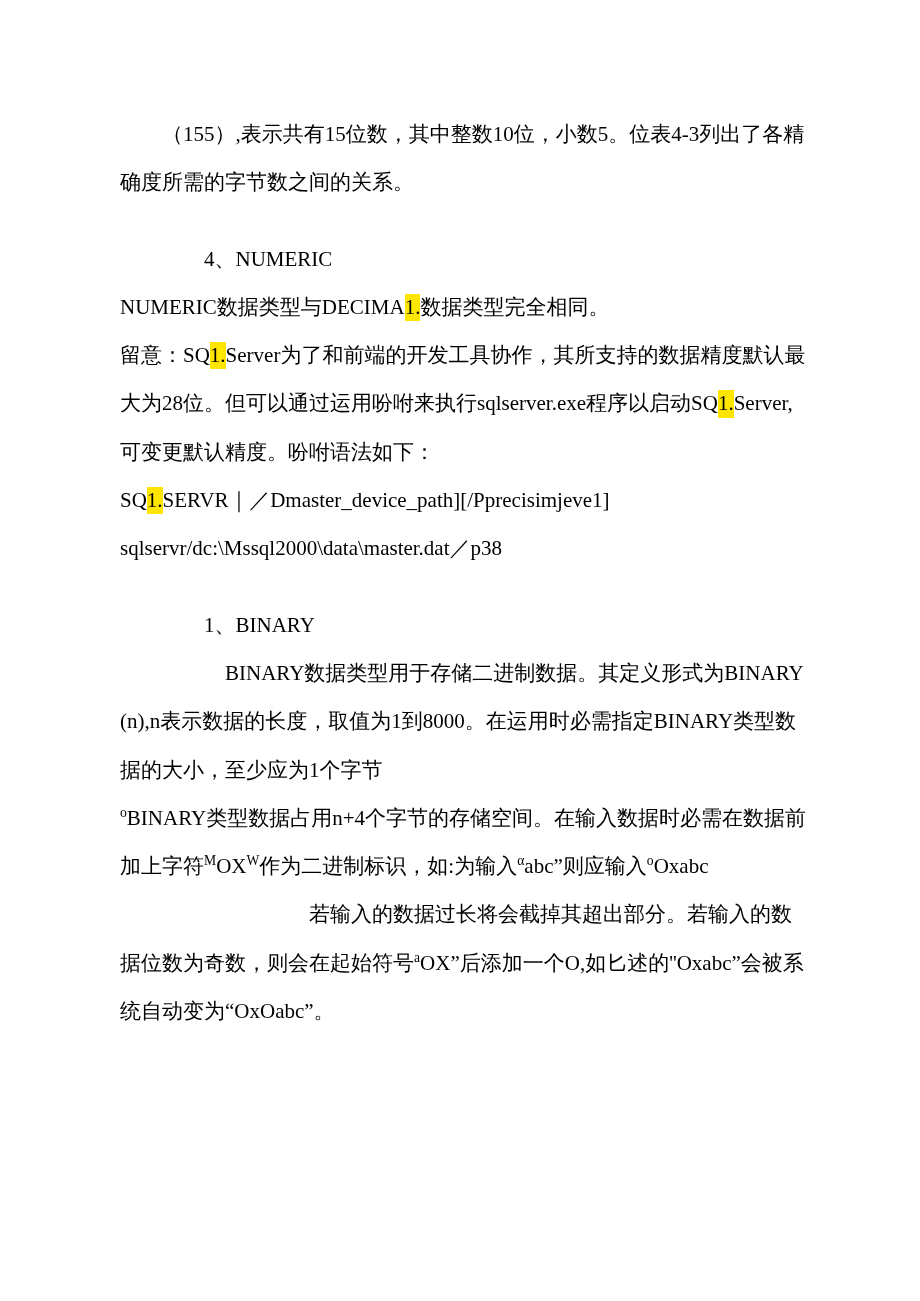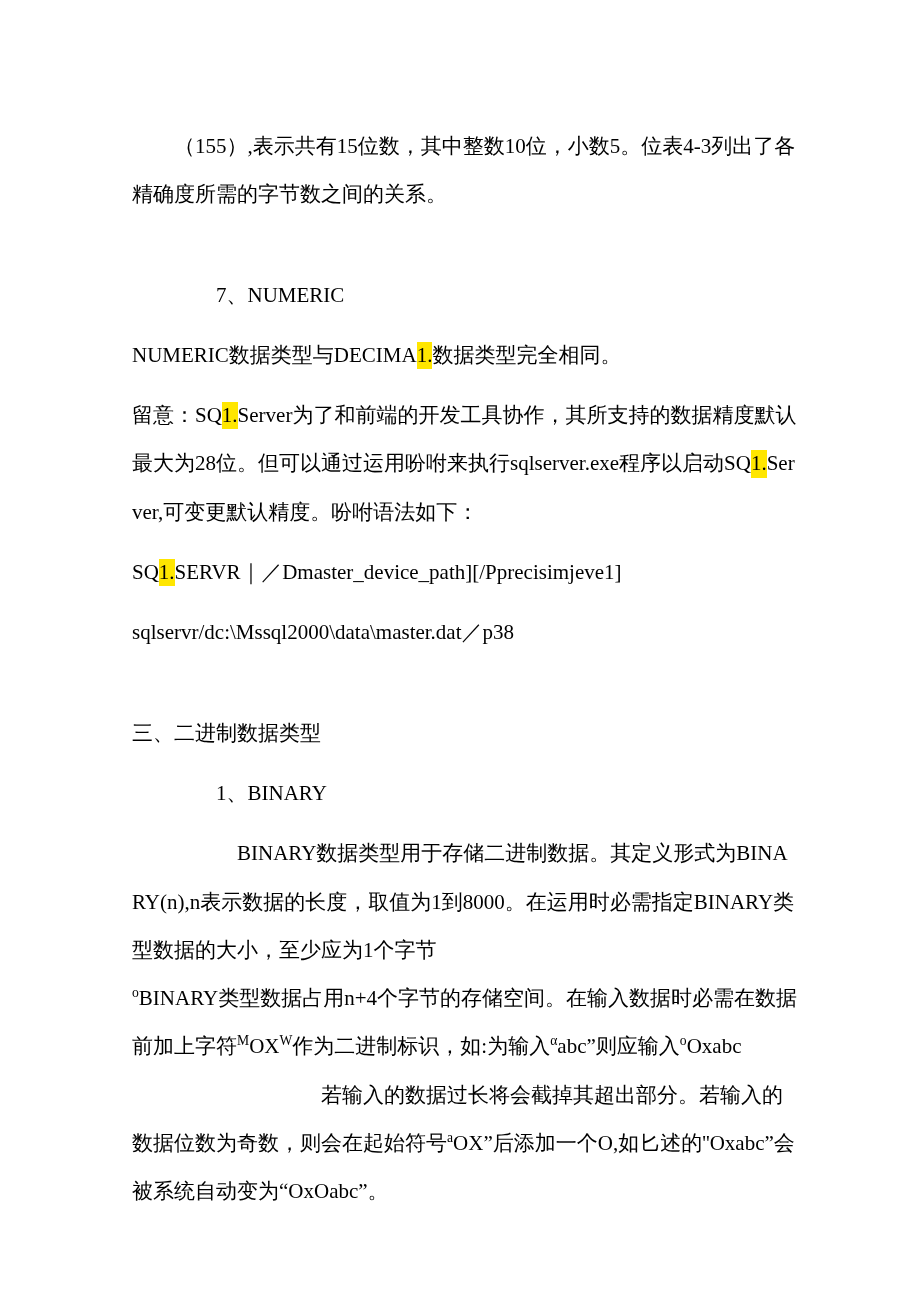--- a/index.html
+++ b/index.html
@@ -12,21 +12,21 @@
     width: 920px;
     min-height: 1301px;
     padding: 110px 110px 110px 120px;
     box-sizing: border-box;
     font-family: "SimSun", "宋体", serif;
     font-size: 21px;
     color: #000;
     line-height: 2.3;
   }
   .para {
-    margin: 12px;
+    margin: 0;
     text-align: left;
     word-break: break-all;
   }
   .indent1 {
     text-indent: 2em;
   }
   .indent2 {
     text-indent: 4em;
   }
   .section-gap {
@@ -46,41 +46,40 @@
 </style>
 </head>
 <body>
 
 <div class="page">
 
   <p class="para indent1">（155）,表示共有15位数，其中整数10位，小数5。位表4-3列出了各精确度所需的字节数之间的关系。</p>
 
   <div class="section-gap"></div>
 
-  <p class="para indent2">7、NUMERIC</p>
+  <p class="para indent2">4、NUMERIC</p>
 
   <p class="para">
     <span>NUMERIC数据类型与DECIMA</span><span class="hl">1.</span><span>数据类型完全相同。</span>
   </p>
 
   <p class="para">
     <span>留意：SQ</span><span class="hl">1.</span><span>Server为了和前端的开发工具协作，其所支持的数据精度默认最大为28位。但可以通过运用吩咐来执行sqlserver.exe程序以启动SQ</span><span class="hl">1.</span><span>Server,可变更默认精度。吩咐语法如下：</span>
   </p>
 
   <p class="para">
     <span>SQ</span><span class="hl">1.</span><span>SERVR｜／Dmaster_device_path][/Pprecisimjeve1]</span>
   </p>
 
 
   <p class="para">sqlservr/dc:\Mssql2000\data\master.dat／p38</p>
 
 
   <div class="section-gap"></div>
 
-  <p class="para">三、二进制数据类型</p>
 
   <p class="para indent2">1、BINARY</p>
 
   <p class="para">
     <span style="display:inline-block; text-indent:5em;">BINARY数据类型用于存储二进制数据。其定义形式为BINARY(n),n表示数据的长度，取值为1到8000。在运用时必需指定BINARY类型数据的大小，至少应为1个字节</span><span class="sup">o</span><span>BINARY类型数据占用n+4个字节的存储空间。在输入数据时必需在数据前加上字符</span><span class="sup">M</span><span>OX</span><span class="sup">W</span><span>作为二进制标识，如:为输入</span><span class="sup">α</span><span>abc”则应输入</span><span class="sup">o</span><span>Oxabc</span><span style="display:inline-block; width:9em;"></span><span>若输入的数据过长将会截掉其超出部分。若输入的数据位数为奇数，则会在起始符号</span><span class="sup">a</span><span>OX”后添加一个O,如匕述的''Oxabc”会被系统自动变为“OxOabc”。</span>
   </p>
 
 </div>
 
 </body></html>

